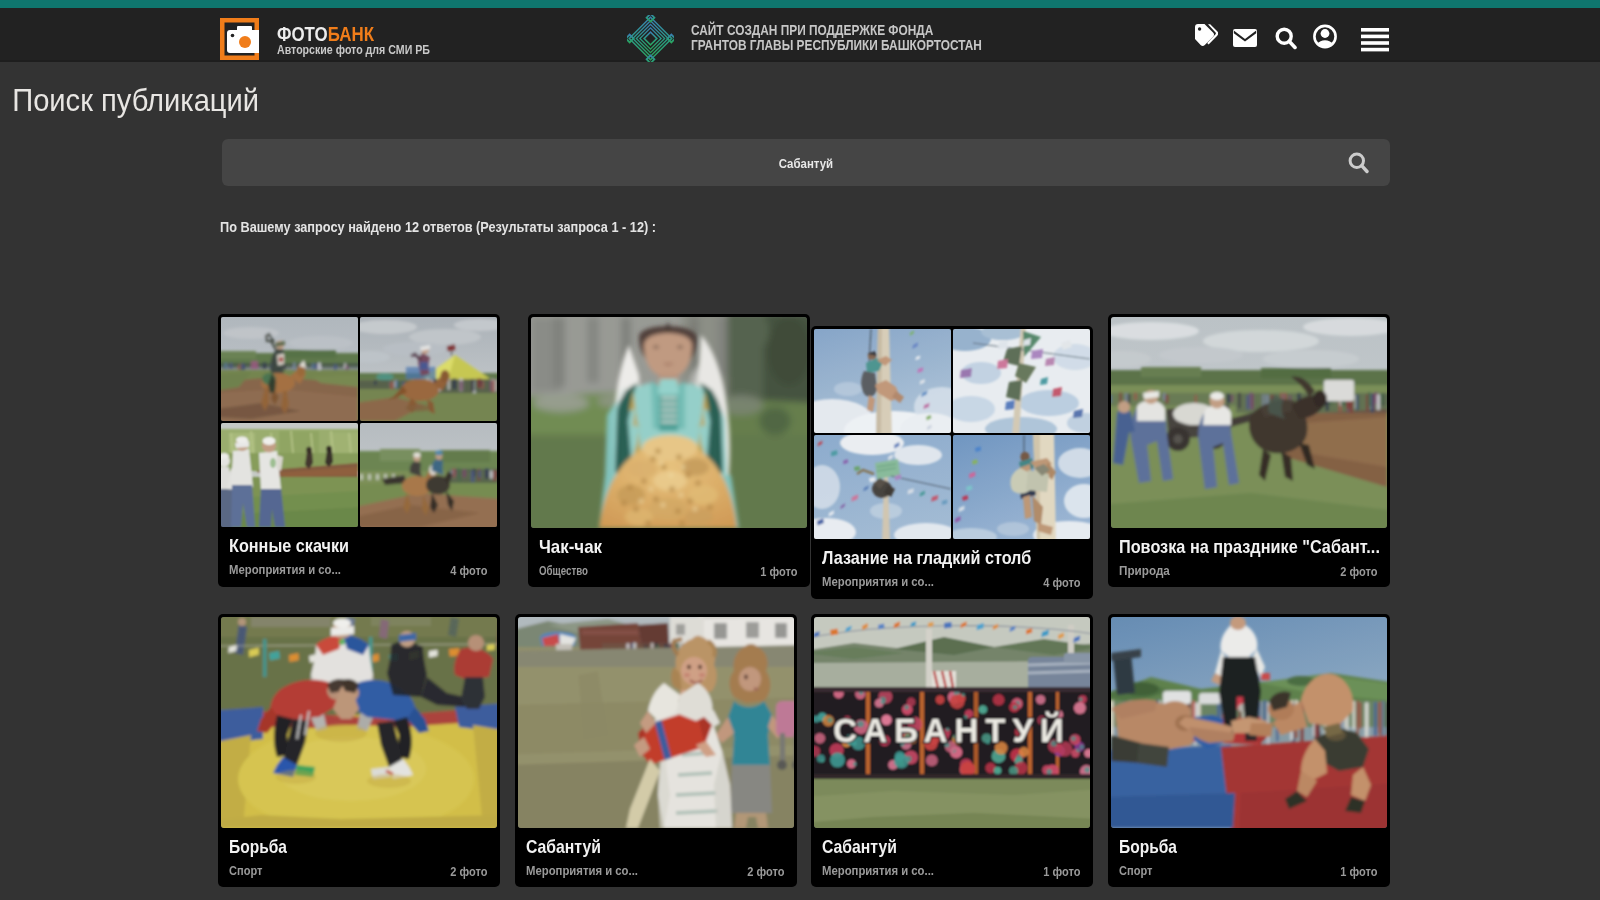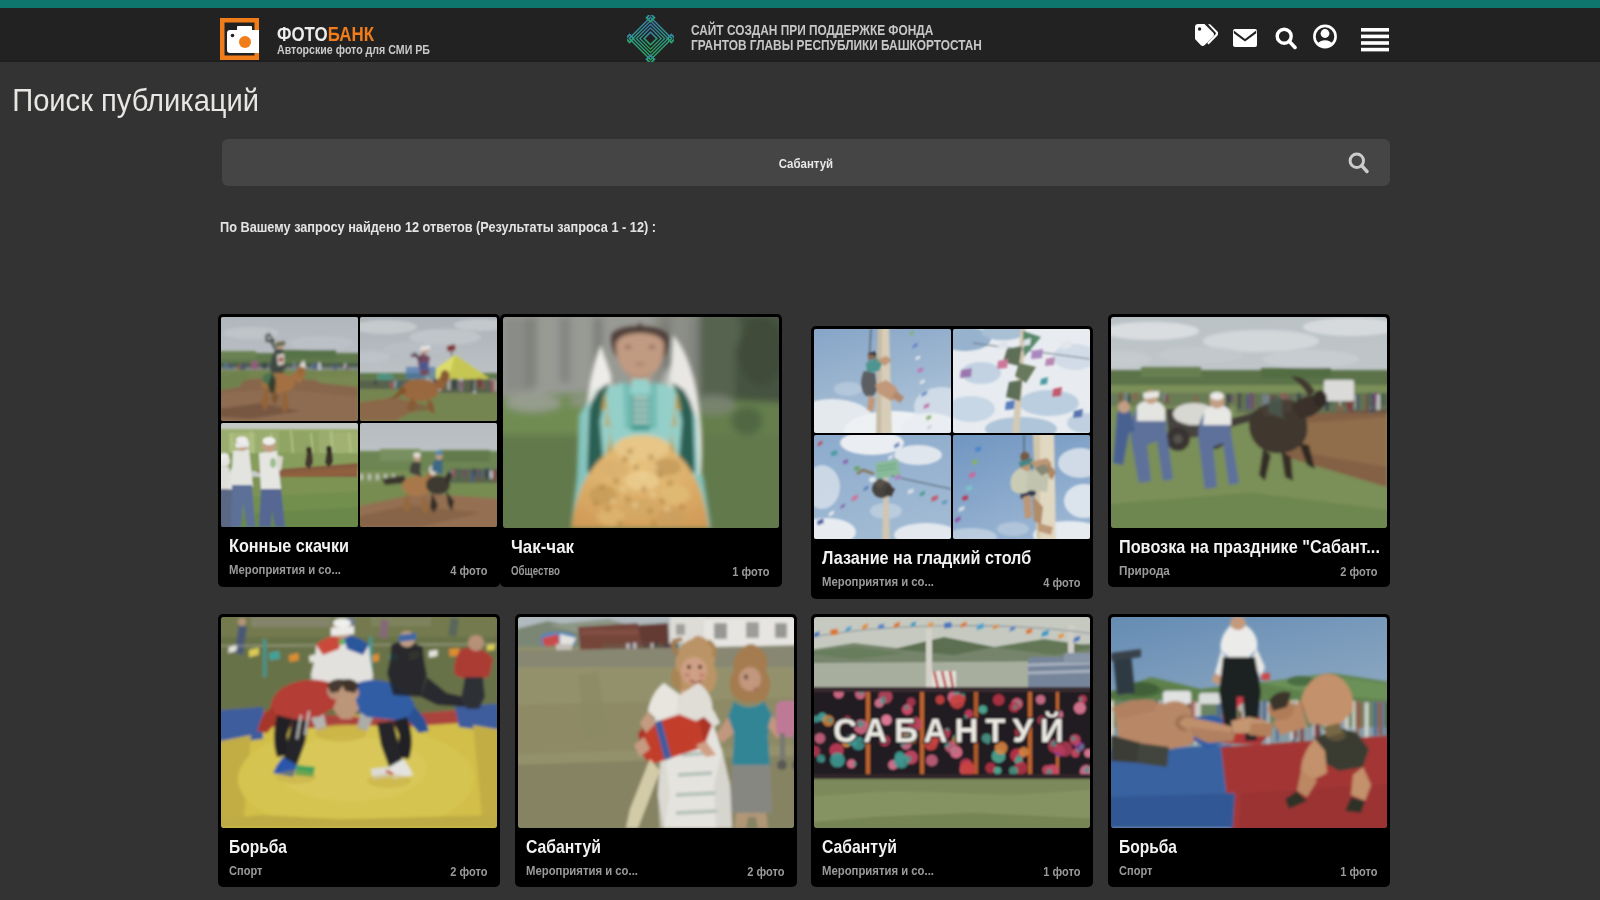--- a/index.html
+++ b/index.html
@@ -370,21 +370,21 @@
           </svg>
         </div>
     </div>
     <div class="cap">
         <div class="t" style="transform:scaleX(.877)">Конные скачки</div>
         <div class="c" style="transform:scaleX(.944)">Мероприятия и со...</div>
         <div class="n">4 фото</div>
       </div>
   </div>
 
-  <div class="card" style="left:500px;top:314px">
+  <div class="card" style="left:528px;top:314px">
     <div class="ph">
         <svg width="276" height="211" viewBox="0 0 276 211">
 <defs>
             <filter id="f2" x="-10%" y="-10%" width="120%" height="120%">
               <feGaussianBlur stdDeviation="2"></feGaussianBlur>
             </filter>
 <filter id="f2b" x="-20%" y="-20%" width="140%" height="140%">
               <feGaussianBlur stdDeviation="3.5"></feGaussianBlur>
             </filter>
 <radialGradient id="ch2" cx="0.5" cy="0.3" r="0.9">

